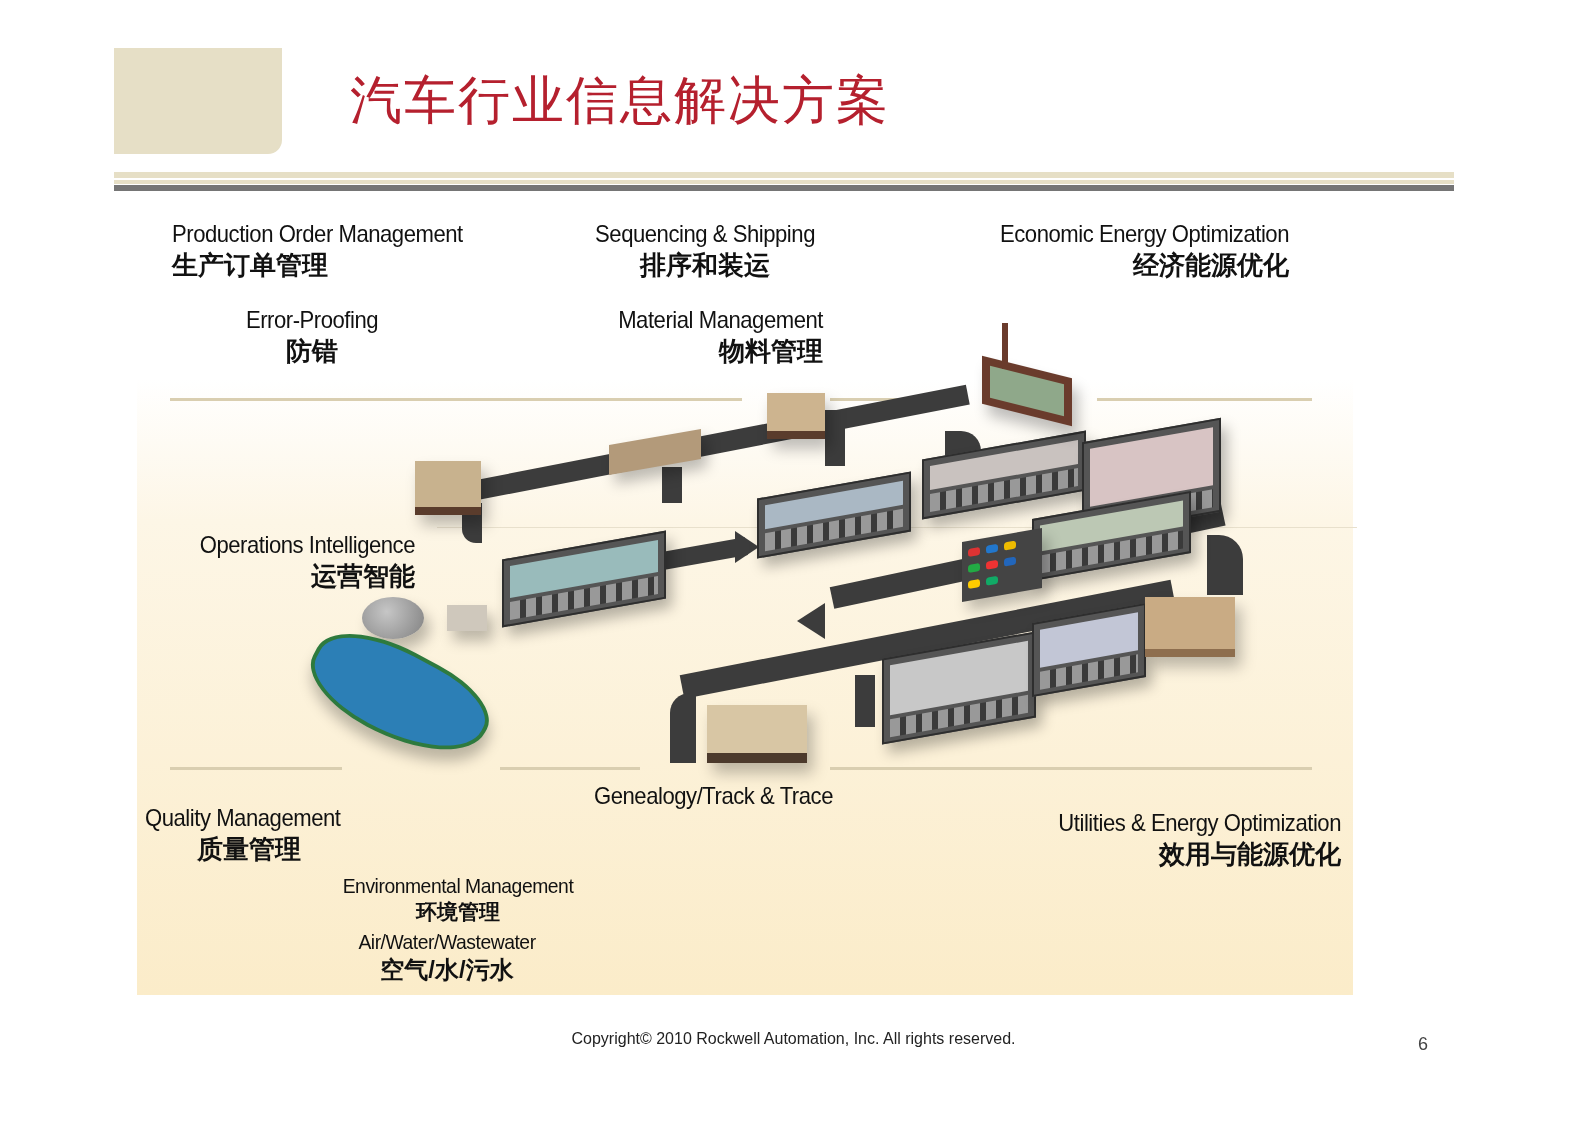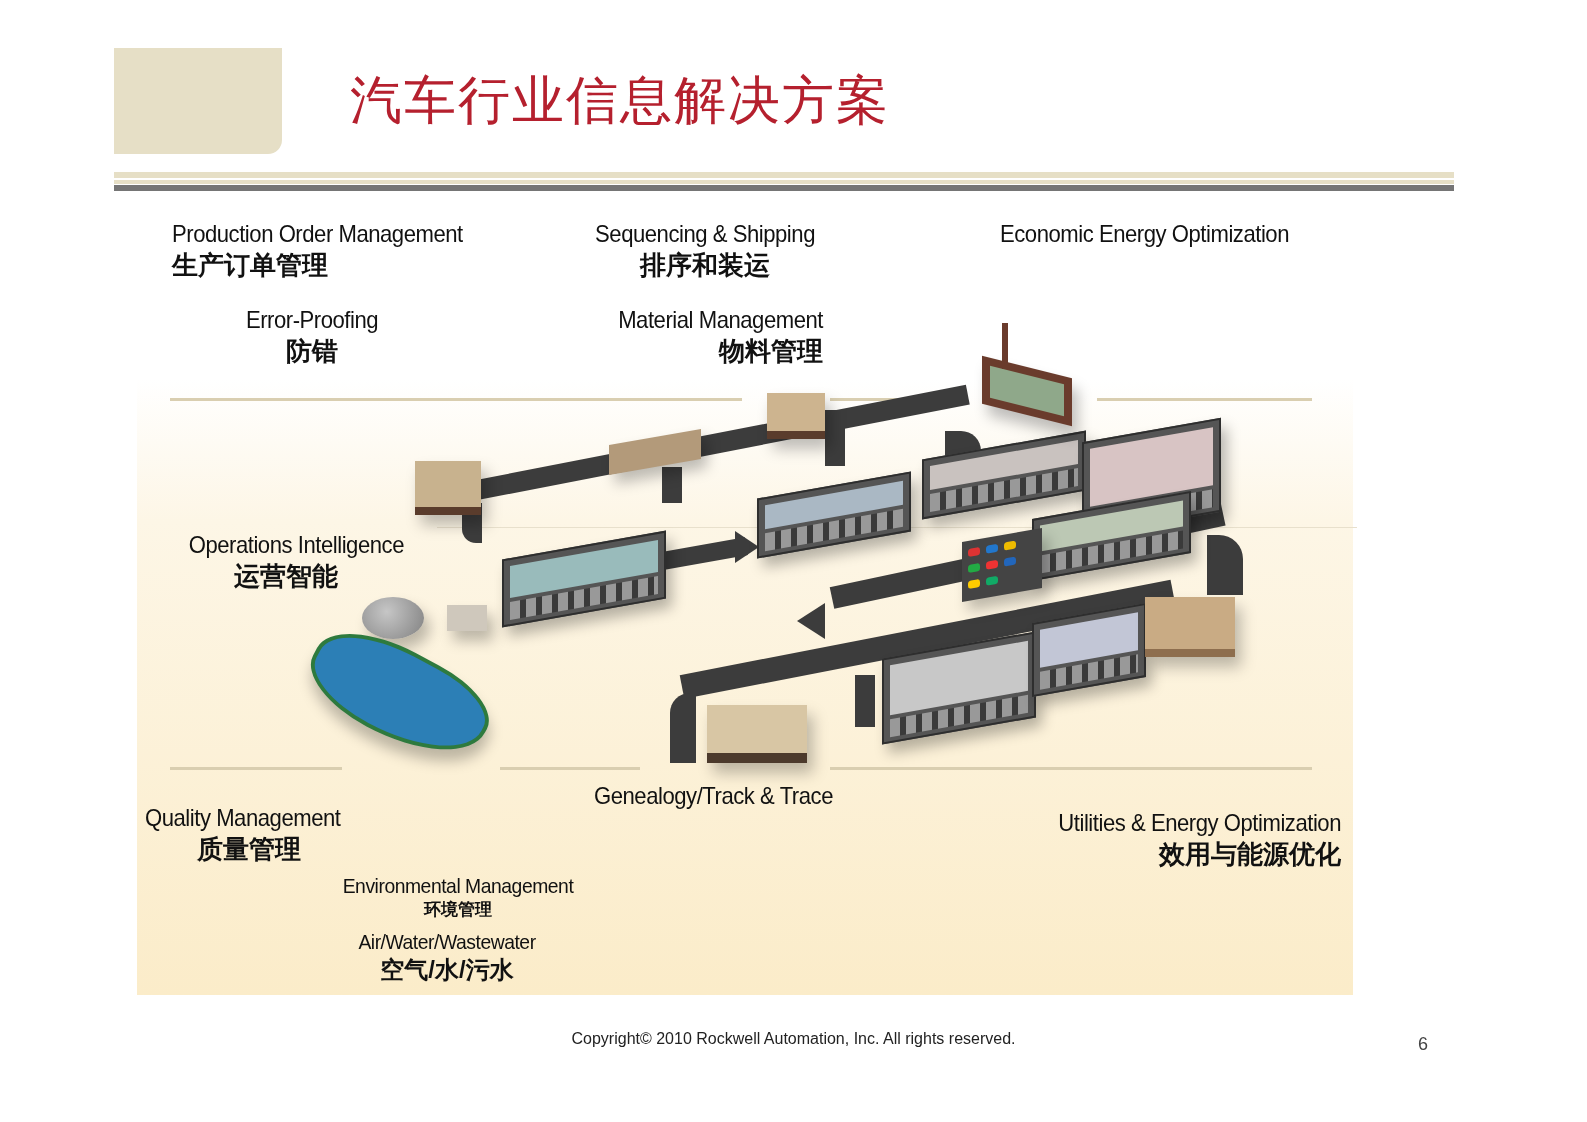--- a/index.html
+++ b/index.html
@@ -141,40 +141,41 @@
   <div class="lbl" style="left:35px; top:14px;">
     <span class="en">Production Order Management</span>
     <span class="zh">生产订单管理</span>
   </div>
   <div class="lbl center" style="left:418px; top:14px; width:300px;">
     <span class="en">Sequencing &amp; Shipping</span>
     <span class="zh">排序和装运</span>
   </div>
   <div class="lbl right" style="left:790px; top:14px; width:362px;">
     <span class="en">Economic Energy Optimization</span>
+    <span class="zh">经济能源优化</span>
   </div>
   <div class="lbl center" style="left:60px; top:100px; width:230px;">
     <span class="en">Error-Proofing</span>
     <span class="zh">防错</span>
   </div>
   <div class="lbl right" style="left:420px; top:100px; width:266px;">
     <span class="en">Material Management</span>
     <span class="zh">物料管理</span>
   </div>
-  <div class="lbl right" style="left:20px; top:325px; width:258px;text-align:center;">
+  <div class="lbl right" style="left:20px; top:325px; width:258px;">
     <span class="en">Operations Intelligence</span>
     <span class="zh">运营智能</span>
   </div>
   <div class="lbl" style="left:8px; top:598px;">
     <span class="en">Quality Management</span>
     <span class="zh" style="padding-left:52px;">质量管理</span>
   </div>
   <div class="lbl center" style="left:171px; top:668px; width:300px;">
     <span class="en" style="font-size:21px;">Environmental Management</span>
-    <span class="zh" style="font-size:17px;">环境管理</span>
+    <span class="zh" style="font-size:21px;">环境管理</span>
   </div>
   <div class="lbl center" style="left:160px; top:724px; width:300px;">
     <span class="en" style="font-size:21px;">Air/Water/Wastewater</span>
     <span class="zh" style="font-size:24px;">空气/水/污水</span>
   </div>
   <div class="lbl" style="left:457px; top:576px;">
     <span class="en">Genealogy/Track &amp; Trace</span>
   </div>
   <div class="lbl right" style="left:840px; top:603px; width:364px;">
     <span class="en">Utilities &amp; Energy Optimization</span>

